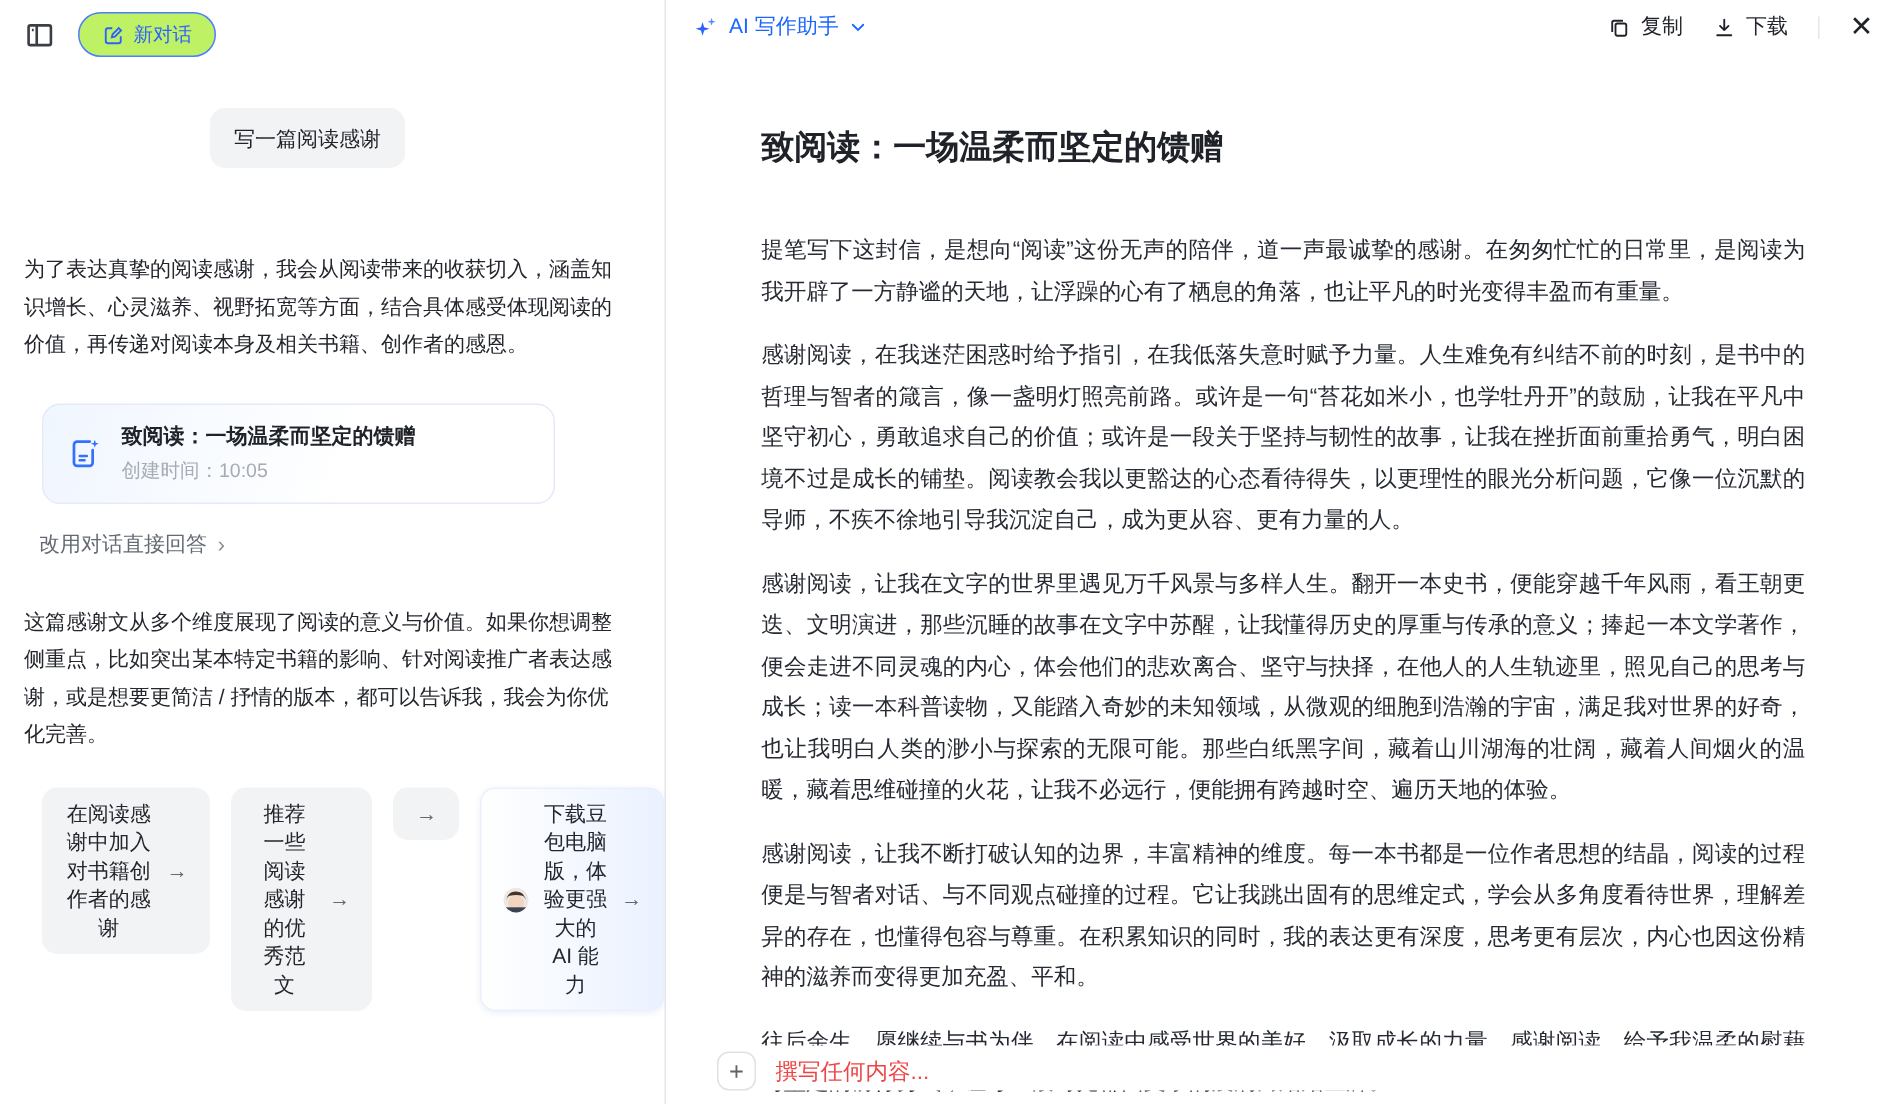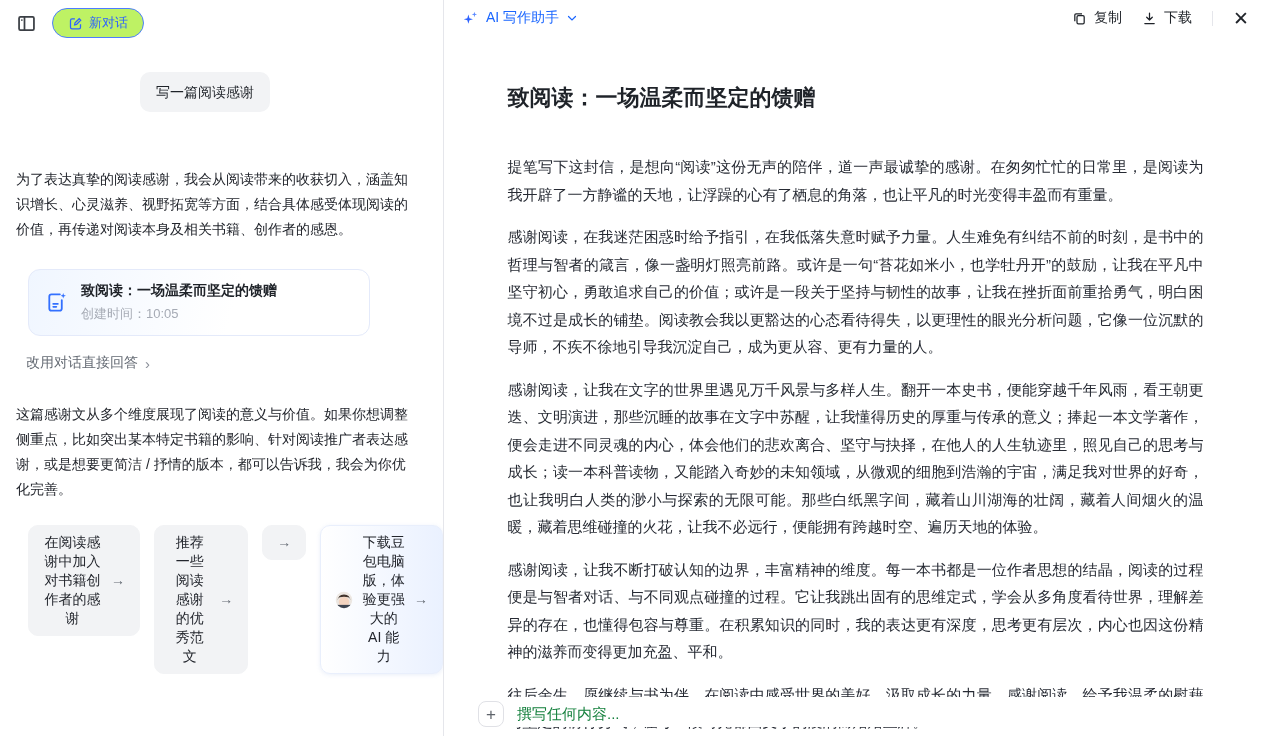--- a/index.html
+++ b/index.html
@@ -60,21 +60,21 @@
   .editor-scroll { flex:1; display:flex; justify-content:center; overflow:hidden; }
   .doc { width:696px; padding-top:47px; }
   .doc-title { margin:0 0 40px 0; font-size:22px; line-height:30px; font-weight:700; color:#1f2329; }
   .para { margin:0 0 15px 0; font-size:15px; line-height:27.5px; color:#262a33; text-align:justify; }
 
   .composer { position:absolute; left:34px; bottom:9px; right:20px; display:flex; align-items:center; gap:13px; background:#fff; padding-top:4px; }
   .plus-btn {
     width:26px; height:26px; border:1px solid #e0e1e6; border-radius:8px; background:#fff;
     color:#5f646b; font-size:17px; display:flex; align-items:center; justify-content:center; cursor:pointer; line-height:1;
   }
-  .composer-placeholder { font-size:15px; color:#15803d; cursor:text; }
+  .composer-placeholder { font-size:15px; color:#ef4444; cursor:text; }
 
   svg { display:block; }
 </style>
 </head>
 <body>
 
 <div class="app">
 
   <div class="left">
 

